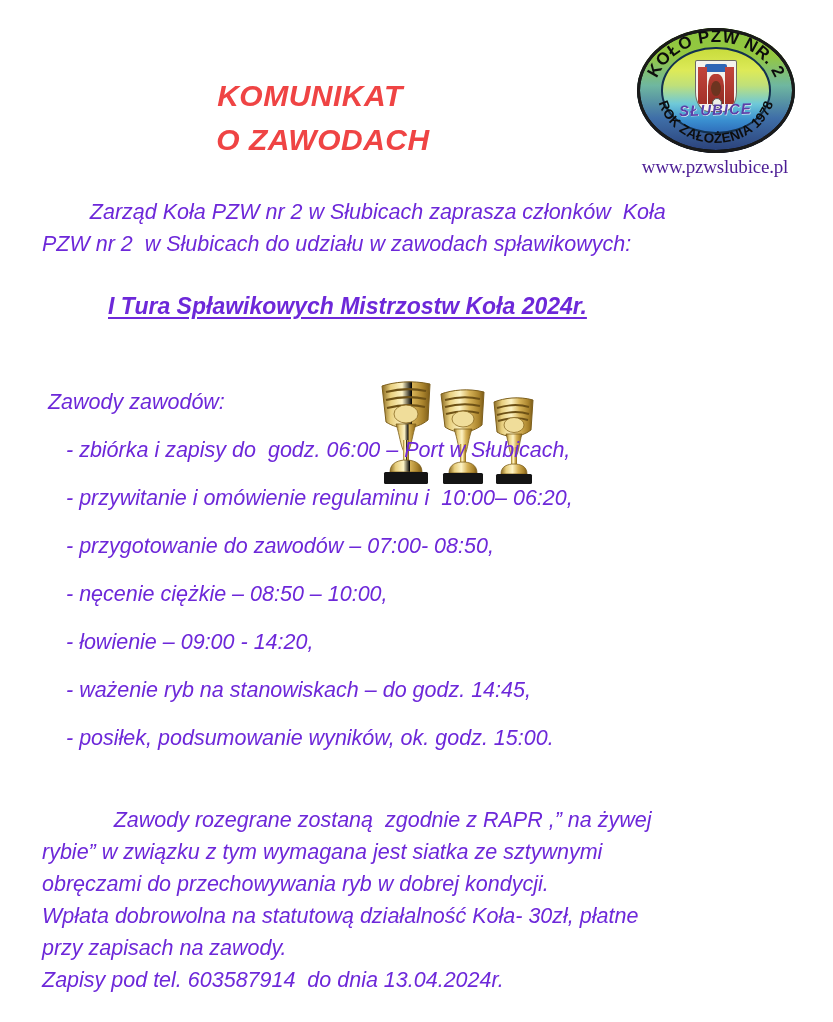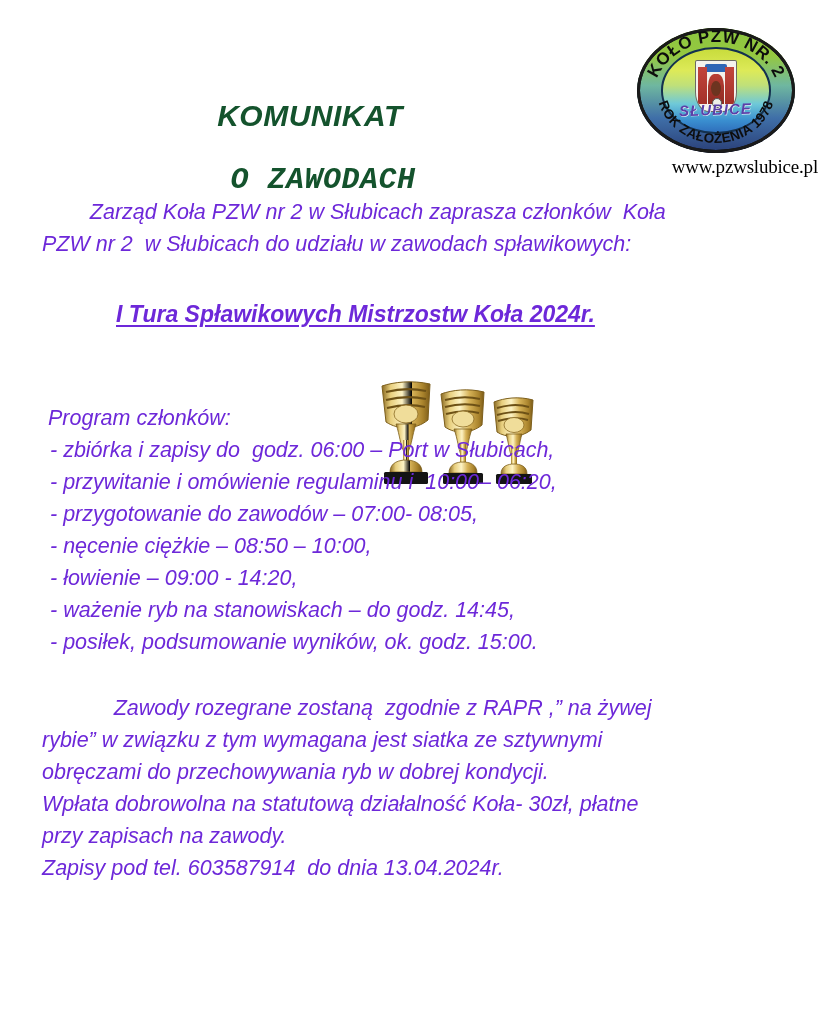--- a/index.html
+++ b/index.html
@@ -168,82 +168,80 @@
     color: #5b3fa8;
     text-shadow: 0.5px 0.5px 0 #ffffff;
     transform: rotate(-2deg);
   }
 
   .logo-url {
     position: absolute;
     left: 0;
     top: 128px;
     width: 206px;
-    text-align: right;
+    text-align: center;
     font-family: "Liberation Serif", "DejaVu Serif", serif;
     font-size: 19px;
-    color: #000000;
+    color: #4c1d95;
     letter-spacing: -0.2px;
   }
 
   
   .title-block {
     position: absolute;
     left: 0;
     top: 74px;
     width: 620px;
     text-align: center;
   }
   .title-line {
     font-family: "Liberation Sans", "DejaVu Sans", sans-serif;
     font-weight: 700;
     font-style: italic;
     font-size: 30px;
     letter-spacing: 0.5px;
-    color: #14532d;
+    color: #ef4444;
     line-height: 44px;
-    margin-top: 20px;
   }
   .title-line.second {
     padding-left: 26px;
-    font-family: Liberation Mono, monospace;
   }
 
   
   .doc-text {
     position: absolute;
     left: 42px;
     top: 196px;
     width: 720px;
     font-style: italic;
     font-size: 21.5px;
     line-height: 32px;
     color: #6d28d9;
     font-stretch: condensed;
   }
   .para {
     margin: 0;
     white-space: pre-wrap;
   }
 
   .heading-bold {
-    margin: 12px;
+    margin: 4px;
     font-weight: 700;
     font-style: italic;
     font-size: 23px;
     text-decoration: underline;
     text-underline-offset: 3px;
     padding-left: 62px;
   }
   .spacer-md { height: 26px; }
   .spacer-lg { height: 34px; }
 
   .prog-list { margin: 0; padding: 0; list-style: none; }
   .prog-list li {
-    margin: 0;
+    margin: 16px;
     padding-left: 8px;
     white-space: pre;
   }
 
   
   .trophies {
     position: absolute;
     left: 378px;
     top: 378px;
     width: 176px;
@@ -380,26 +378,26 @@
 
     <div class="spacer-md"></div>
 
     <p class="heading-bold">I Tura Spławikowych Mistrzostw Koła 2024r.</p>
 
     <div class="spacer-md"></div>
 
 
     <div class="spacer-lg"></div>
 
-    <p class="para"> Program członków:</p>
+    <p class="para"> Zawody zawodów:</p>
 
     <ul class="prog-list">
       <li>- zbiórka i zapisy do  godz. 06:00 – Port w Słubicach,</li>
       <li>- przywitanie i omówienie regulaminu i  10:00– 06:20,</li>
-      <li>- przygotowanie do zawodów – 07:00- 08:05,</li>
+      <li>- przygotowanie do zawodów – 07:00- 08:50,</li>
       <li>- nęcenie ciężkie – 08:50 – 10:00,</li>
       <li>- łowienie – 09:00 - 14:20,</li>
       <li>- ważenie ryb na stanowiskach – do godz. 14:45,</li>
       <li>- posiłek, podsumowanie wyników, ok. godz. 15:00.</li>
     </ul>
 
     <div class="spacer-lg"></div>
 
     <p class="para">            Zawody rozegrane zostaną  zgodnie z RAPR ,” na żywej
 rybie” w związku z tym wymagana jest siatka ze sztywnymi

